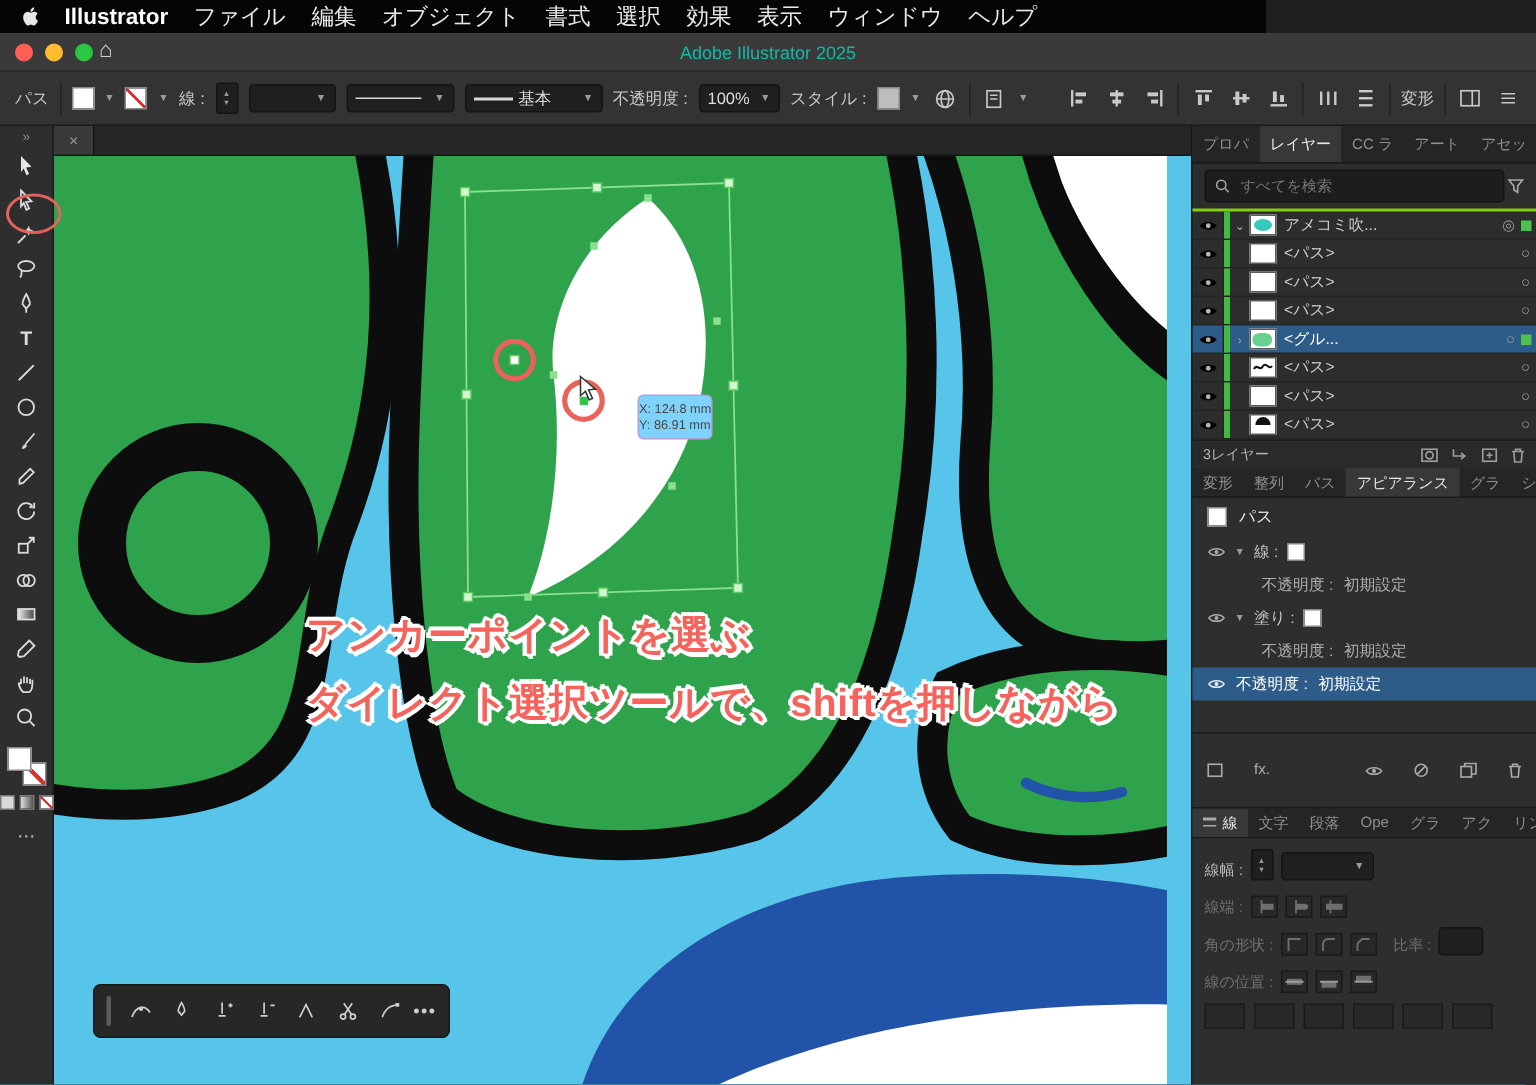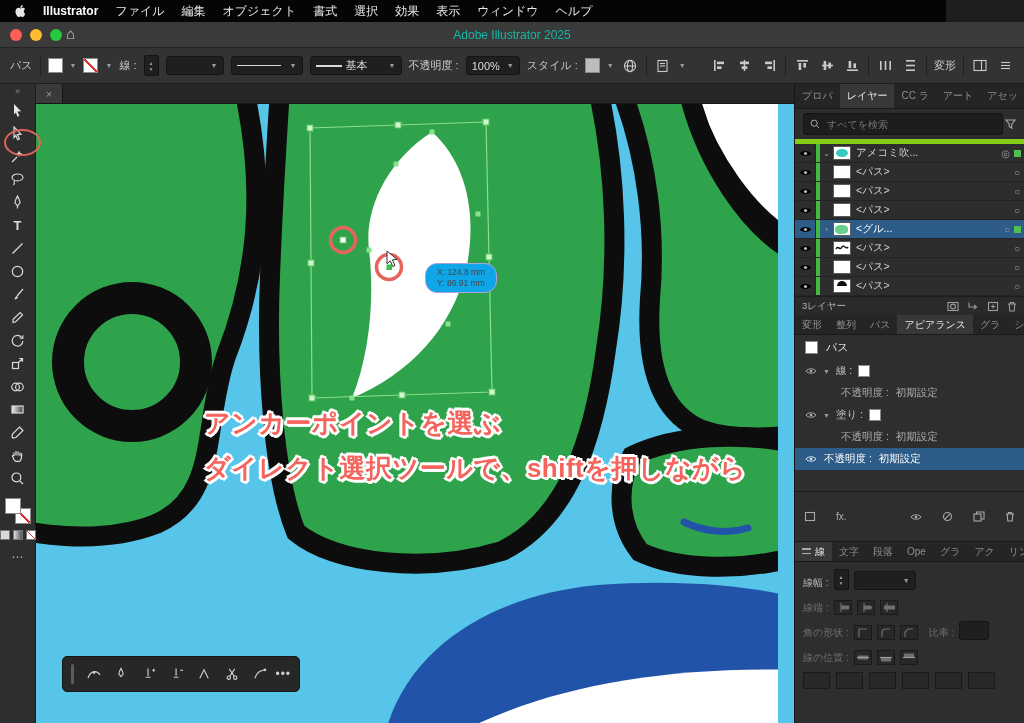--- a/index.html
+++ b/index.html
@@ -1,22 +1,22 @@
 <!DOCTYPE html>
 <html><head>
 <meta charset="utf-8">
 <style>
   html,body{margin:0;padding:0}
   body{width:1024px;height:723px;position:relative;overflow:hidden;background:#1e1e1e;
        font-family:"Liberation Sans",sans-serif;-webkit-user-select:none;user-select:none}
 
   
-  .menu-bar{position:absolute;left:0;top:0;width:946px;height:22px;background:#050505;
+  .menu-bar{position:absolute;left:0;top:0;width:844px;height:22px;background:#050505;
             display:flex;align-items:center;gap:17px;padding:0 14px;box-sizing:border-box;
-            color:#e9e9e9;font-size:12px;white-space:nowrap}
+            color:#e9e9e9;font-size:15px;white-space:nowrap}
   .menu-bar .app{font-weight:bold;color:#fff}
   .menu-item{cursor:default}
 
   
   .title-bar{position:absolute;left:0;top:22px;width:1024px;height:26px;background:#3a3a3a;
              border-bottom:1px solid #232323;box-sizing:border-box}
   .tl{width:12px;height:12px;border-radius:50%;display:inline-block}
   .title-bar .lights{position:absolute;left:10px;top:7px;display:flex;gap:8px}
   .home{position:absolute;left:66px;top:3px;color:#cfcfcf;font-size:15px}
   .win-title{position:absolute;left:0;right:0;top:6px;text-align:center;color:#14b8a6;font-size:12px}
@@ -61,40 +61,40 @@
   .tb-more{color:#bbb;font-size:12px;margin-top:10px}
   .red-circle{position:absolute;border:2.5px solid #e0635c;border-radius:50%;pointer-events:none;z-index:60}
 
   
   .canvas{position:absolute;left:36px;top:104px;width:758px;height:619px;background:#56c5e9;overflow:hidden}
   .annotation{position:absolute;left:168px;top:297px;font-size:26px;font-weight:bold;color:#f4635c;
               line-height:45px;white-space:nowrap;z-index:30;letter-spacing:.5px;
               text-shadow:2px 0 #fff,-2px 0 #fff,0 2px #fff,0 -2px #fff,1.6px 1.6px #fff,
                           -1.6px 1.6px #fff,1.6px -1.6px #fff,-1.6px -1.6px #fff,
                           3px 1px #fff,-3px 1px #fff,1px 3px #fff,-1px -3px #fff}
-  .tooltip{position:absolute;left:389px;top:159px;background:#0ea5e9;border:1px solid #b2a0de;
-           border-radius:12px;padding:3px 11px;font-size:8.5px;line-height:11px;color:#474747;z-index:25}
+  .tooltip{position:absolute;left:389px;top:159px;background:#7dd3fc;border:1px solid #b2a0de;
+           border-radius:4px;padding:3px 0;font-size:8.5px;line-height:11px;color:#474747;z-index:25}
   .cursorw{position:absolute;left:350px;top:146px;z-index:26}
   .fl-toolbar{position:absolute;left:26px;top:552px;width:238px;height:36px;background:#272727;
               border:1px solid #171717;border-radius:5px;display:flex;align-items:center;gap:4px;
               padding:0 8px;box-sizing:border-box;z-index:20}
   .fl-toolbar .grip{width:3px;height:20px;background:#5c5c5c;border-radius:2px;margin-right:4px}
   .fl-toolbar .fico{width:24px;height:24px;display:flex;align-items:center;justify-content:center}
   .fl-toolbar svg{stroke:#cfcfcf;fill:none;stroke-width:1.2}
   .fl-more{color:#cfcfcf;font-size:12px;letter-spacing:1px}
 
   
   .right{position:absolute;left:794px;top:84px;width:230px;height:639px;background:#2d2d2d;
          display:flex;flex-direction:column;font-size:10.5px;color:#c8c8c8;box-sizing:border-box;
          border-left:1px solid #141414}
   .ptabs{height:24px;background:#252525;display:flex;align-items:center;border-bottom:1px solid #191919;flex:none}
   .ptab{padding:0 7px;height:100%;display:flex;align-items:center;color:#8f8f8f;font-size:10px;white-space:nowrap}
   .ptab.active{background:#383838;color:#e8e8e8}
   .search-row{height:30px;display:flex;align-items:center;gap:2px;padding:0 8px;flex:none;
-              border-bottom:5px solid #84cc16}
+              border-bottom:2px solid #84cc16}
   .search-box{flex:1;height:20px;background:#1d1d1d;border:1px solid #141414;border-radius:3px;
               display:flex;align-items:center;gap:5px;padding:0 6px}
   .search-box input{flex:1;background:transparent;border:none;outline:none;color:#bbb;font-size:10px;
                     font-family:"Liberation Sans",sans-serif}
   .micon{display:flex;align-items:center;justify-content:center}
   .micon svg{stroke:#a9a9a9;fill:none;stroke-width:1.1}
 
   .lrows{height:152px;flex:none;overflow:hidden}
   .lrow{height:19px;display:flex;align-items:center;border-bottom:1px solid #242424;box-sizing:border-box}
   .lrow .eyec{width:20px;height:100%;display:flex;align-items:center;justify-content:center;

